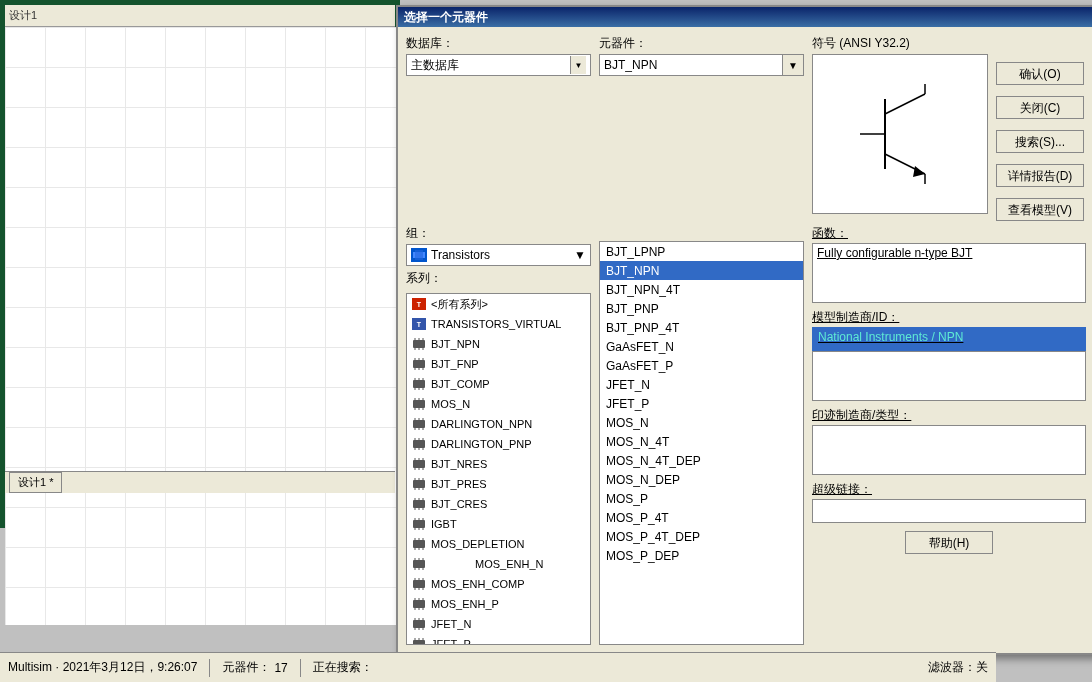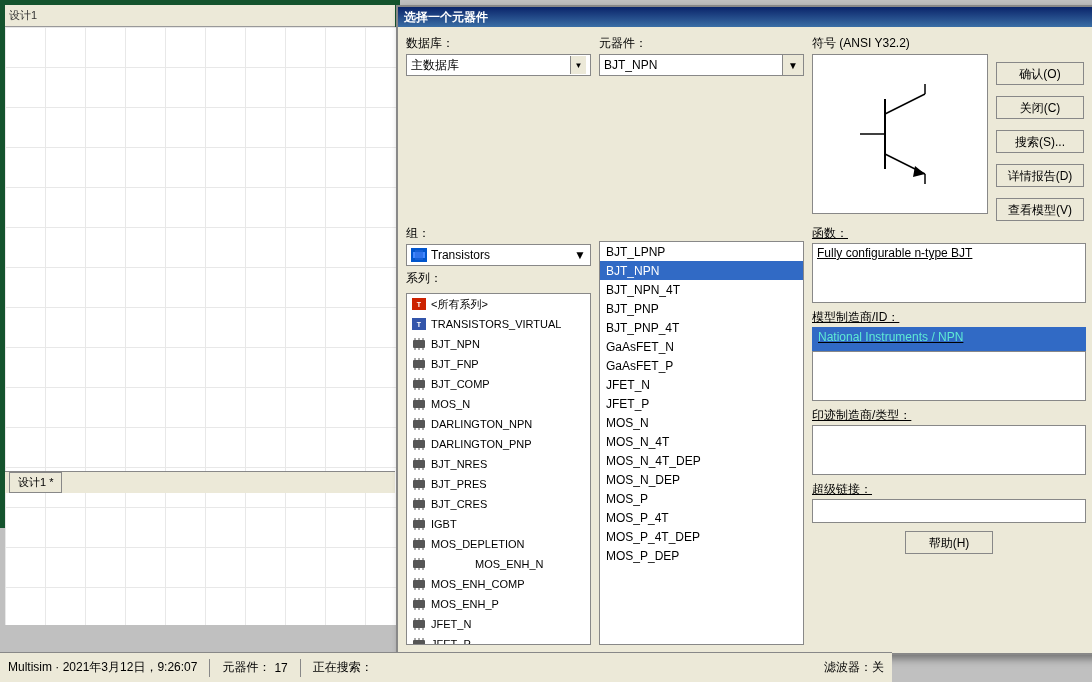--- a/index.html
+++ b/index.html
@@ -367,21 +367,21 @@
       background: #ece9d8;
       border: 1px solid #888;
       height: 16px;
     }
 
     
     .status-bar {
       position: absolute;
       bottom: 0;
       left: 0;
-      width: 892px;
+      width: 996px;
       height: 30px;
       background: #ece9d8;
       border-top: 1px solid #888;
       display: flex;
       align-items: center;
       padding: 0 8px;
       gap: 8px;
       font-size: 12px;
     }
 

